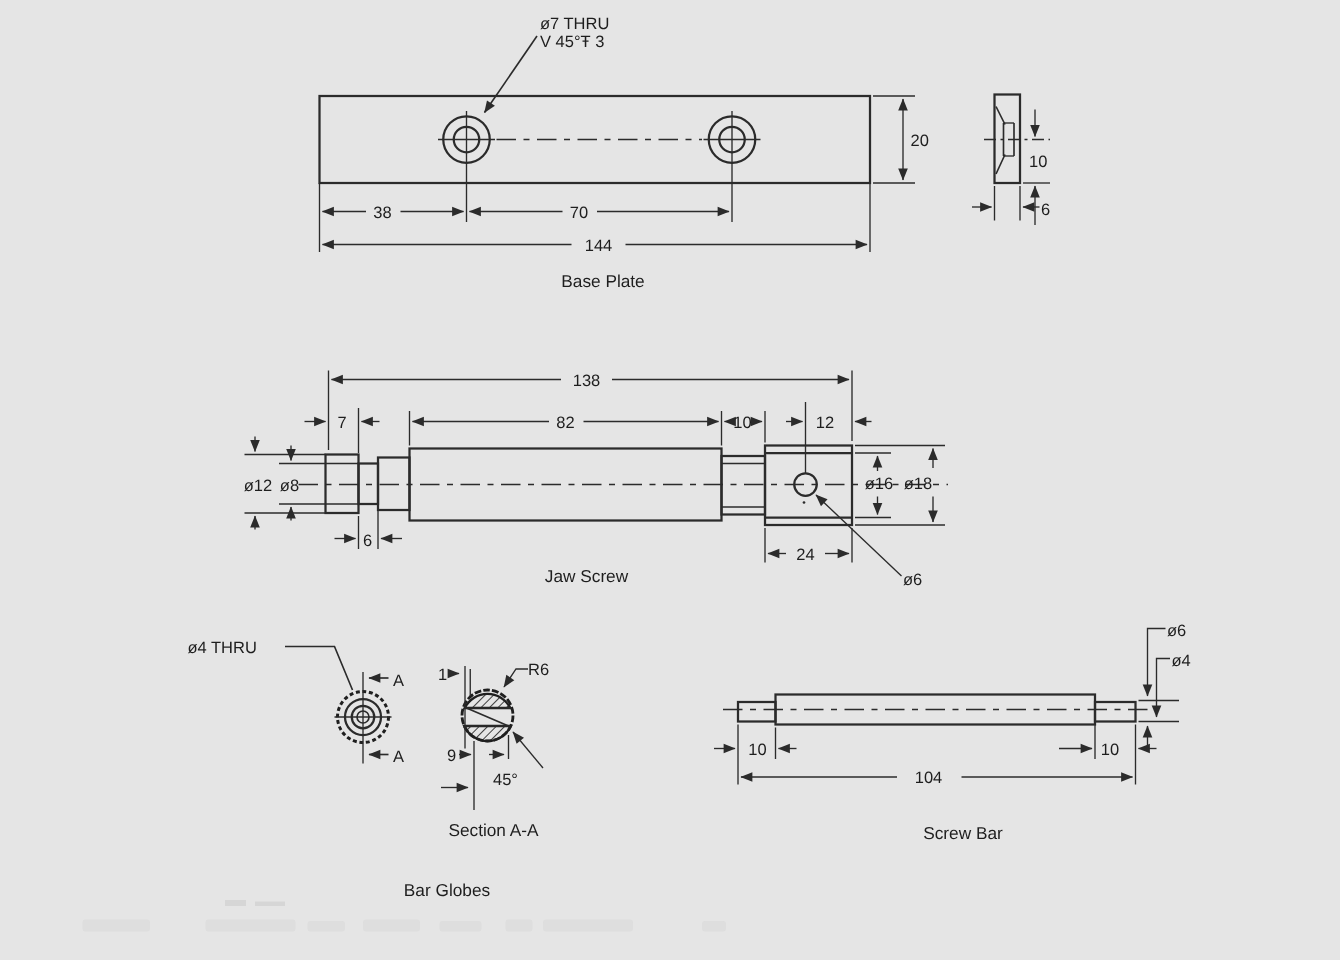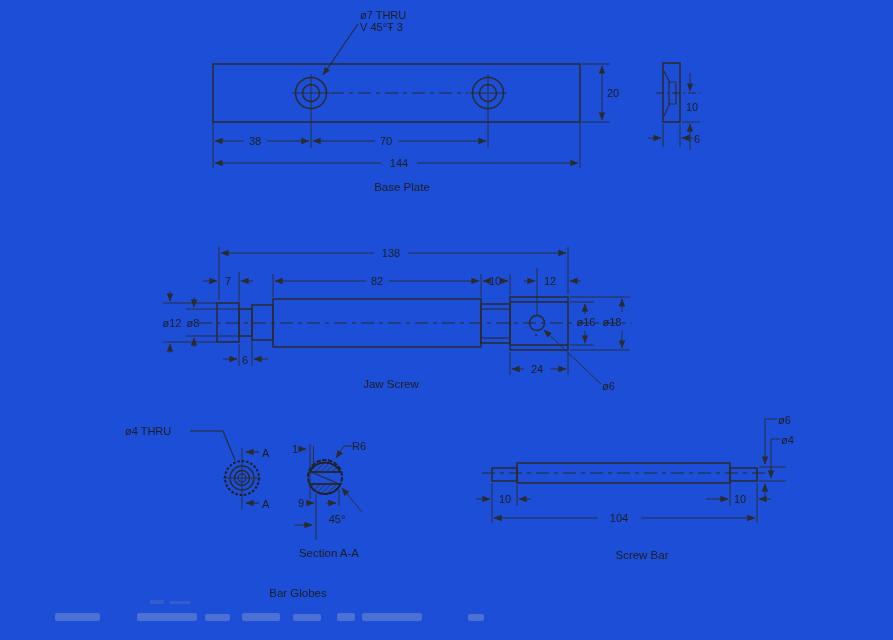--- a/index.html
+++ b/index.html
@@ -1,16 +1,16 @@
 <!DOCTYPE html>
 <html><head>
 <meta charset="utf-8">
 <style>
   html,body{margin:0;padding:0;background:#fff;}
-  .stage{position:relative;width:893px;height:640px;background:#1d4ed8;overflow:hidden;
+  .stage{position:relative;width:893px;height:640px;background:#e5e5e5;overflow:hidden;
          font-family:"Liberation Sans",sans-serif;}
   svg{position:absolute;left:0;top:0;}
   .ln{stroke:#2b2b2b;fill:none;stroke-width:1.1;stroke-linecap:butt;}
   .thick{stroke-width:1.5;}
   .thin{stroke-width:0.9;}
   .cl{stroke:#2b2b2b;fill:none;stroke-width:1;stroke-dasharray:13,5,4,5;}
   .cl2{stroke:#2b2b2b;fill:none;stroke-width:1;stroke-dasharray:8,3,2,3;}
   .knurl{stroke:#1f1f1f;fill:none;stroke-width:2;stroke-dasharray:2.6,1.8;}
   .rough{stroke:#1f1f1f;fill:none;stroke-width:1.9;stroke-dasharray:4.5,1.4;}
   .txt{font:11px "Liberation Sans",sans-serif;fill:#1e1e1e;}

